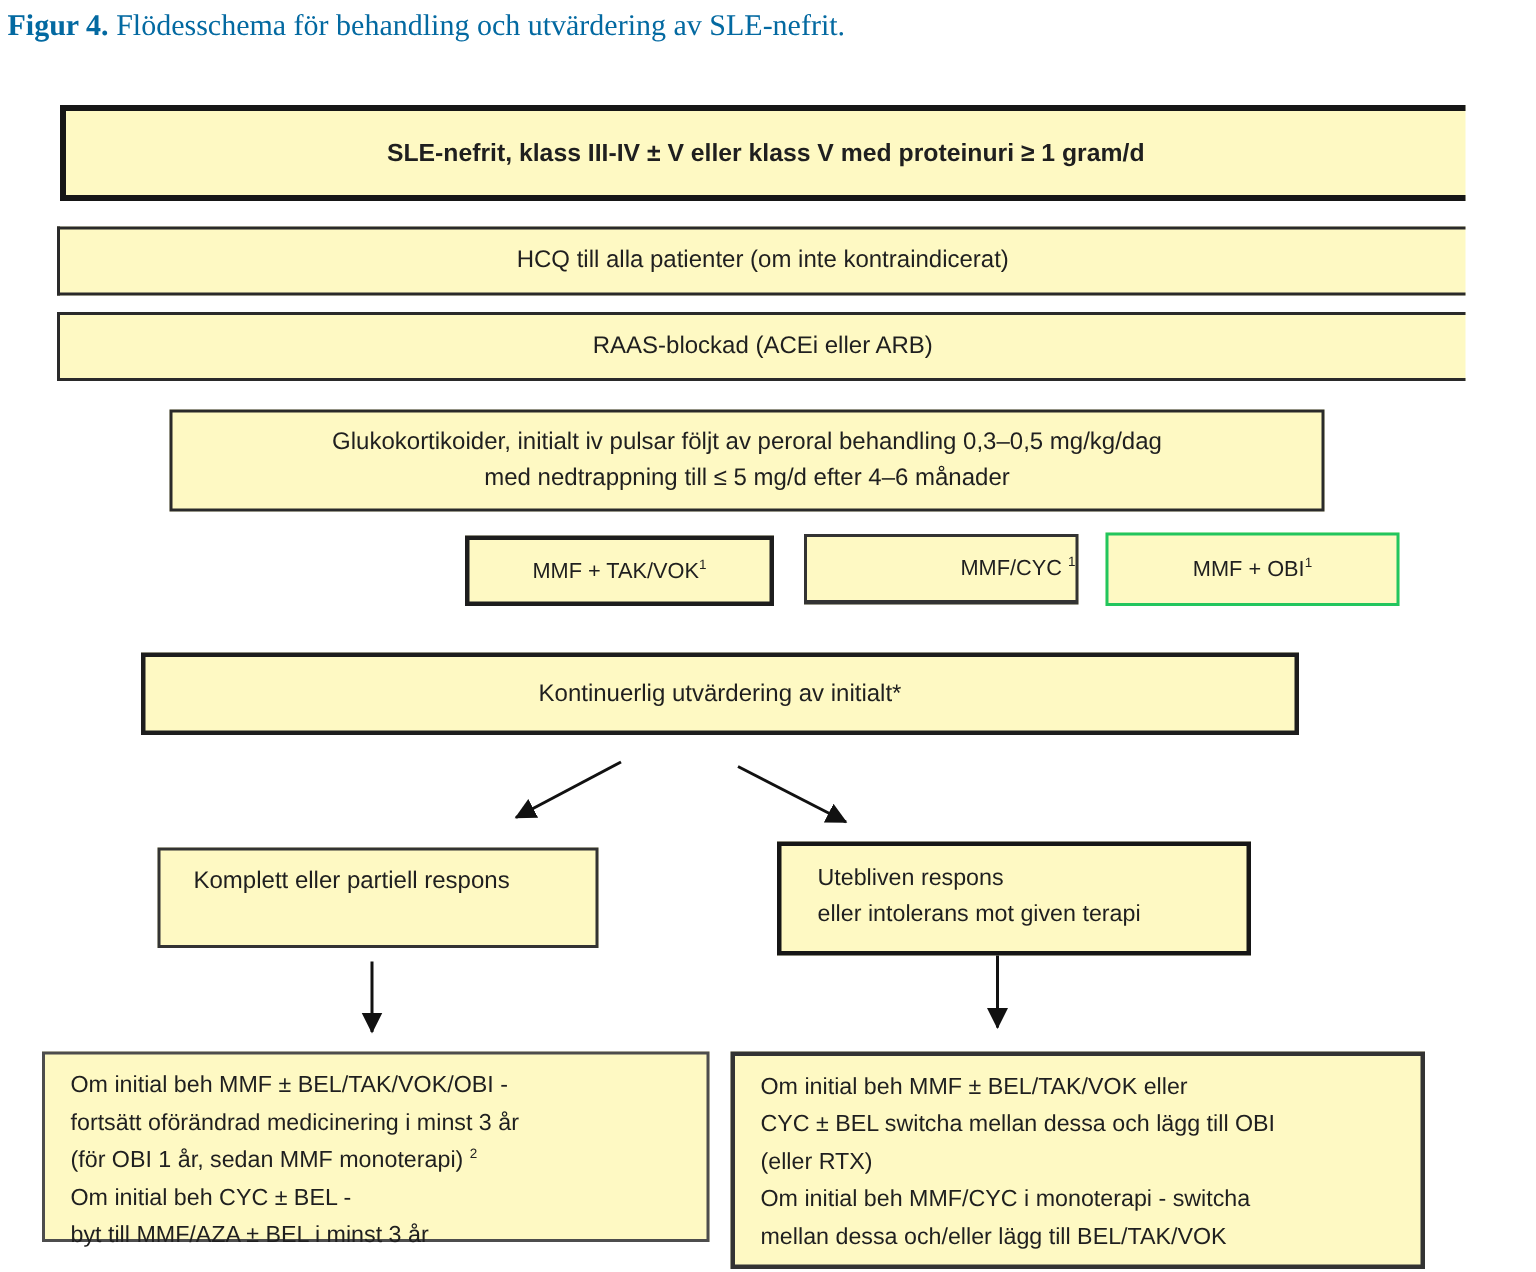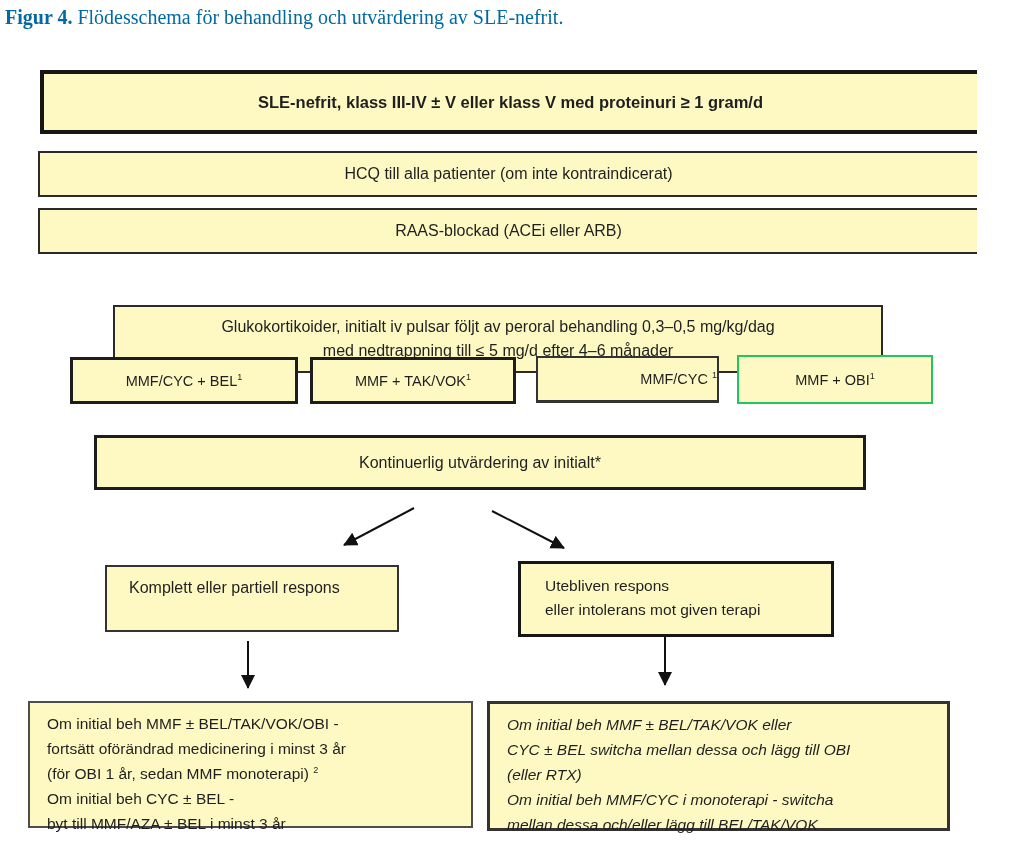--- a/index.html
+++ b/index.html
@@ -29,39 +29,39 @@
   }
   .center {
     display: flex;
     align-items: center;
     justify-content: center;
     text-align: center;
   }
   .b-top  { left: 40px;  top: 70px;  width: 937px; height: 64px; border: 4px solid #161616; border-right: none; font-weight: bold; font-size: 16.5px; }
   .b-hcq  { left: 38px;  top: 151px; width: 939px; height: 46px; border: 2px solid #2a2a2a; border-right: none; font-size: 16px; }
   .b-raas { left: 38px;  top: 208px; width: 939px; height: 46px; border: 2px solid #2a2a2a; border-right: none; font-size: 16px; }
-  .b-gluko{ left: 113px; top: 273px; width: 770px; height: 68px; border: 2px solid #2a2a2a; font-size: 16px; line-height: 24px; margin-top: 32px; }
+  .b-gluko{ left: 113px; top: 273px; width: 770px; height: 68px; border: 2px solid #2a2a2a; font-size: 16px; line-height: 24px; }
   .treat  { font-size: 14.5px; }
   .b-t0 { left: 70px;  top: 357px; width: 228px; height: 47px; border: 3px solid #1d1d1d; }
   .b-t1 { left: 310px; top: 357px; width: 206px; height: 47px; border: 3px solid #1d1d1d; }
   .b-t2 { left: 536px; top: 356px; width: 183px; height: 47px; border: 2px solid #333333; border-bottom-width: 3px; justify-content: flex-end; }
   .b-t3 { left: 737px; top: 355px; width: 196px; height: 49px; border: 2px solid #22c55e; }
   .b-eval { left: 94px; top: 435px; width: 772px; height: 55px; border: 3px solid #1d1d1d; font-size: 16px; }
   .b-resp-l {
     left: 105px; top: 565px; width: 294px; height: 67px;
     border: 2px solid #333333; font-size: 16px;
     padding: 12px 6px 0 22px;
   }
   .b-resp-r {
     left: 518px; top: 561px; width: 316px; height: 76px;
     border: 3px solid #161616; font-size: 15.5px;
     padding: 10px 6px 0 24px; line-height: 24px;
   }
   .b-out-l { left: 28px;  top: 701px; width: 445px; height: 127px; border: 2px solid #4d4d4d; }
-  .b-out-r { left: 487px; top: 701px; width: 463px; height: 130px; border: 3px solid #333333; font-style: italic; }
+  .b-out-r { left: 487px; top: 701px; width: 463px; height: 145px; border: 3px solid #333333; }
   .out { font-size: 15.5px; line-height: 25px; padding: 8px 4px 0 17px; }
   sup { font-size: 9px; line-height: 0; }
   .arrows {
     position: absolute;
     left: 0; top: 0;
     width: 1024px; height: 848px;
     pointer-events: none;
   }
 </style>
 </head>
@@ -83,23 +83,20 @@
     <span>HCQ till alla patienter (om inte kontraindicerat)</span>
   </div>
 
   <div class="box center b-gluko">
     <span>
       <span>Glukokortikoider, initialt iv pulsar följt av peroral behandling 0,3–0,5 mg/kg/dag</span><br>
       <span>med nedtrappning till ≤ 5 mg/d efter 4–6 månader</span>
     </span>
   </div>
 
-  <div class="box center treat b-t0">
-    <span><span>MMF/CYC + BEL</span><sup>1</sup></span>
-  </div>
 
   <div class="box center treat b-t1">
     <span><span>MMF + TAK/VOK</span><sup>1</sup></span>
   </div>
 
   <div class="box center treat b-t2">
     <span><span>MMF/CYC </span><sup>1</sup></span>
   </div>
 
   <div class="box center treat b-t3">

